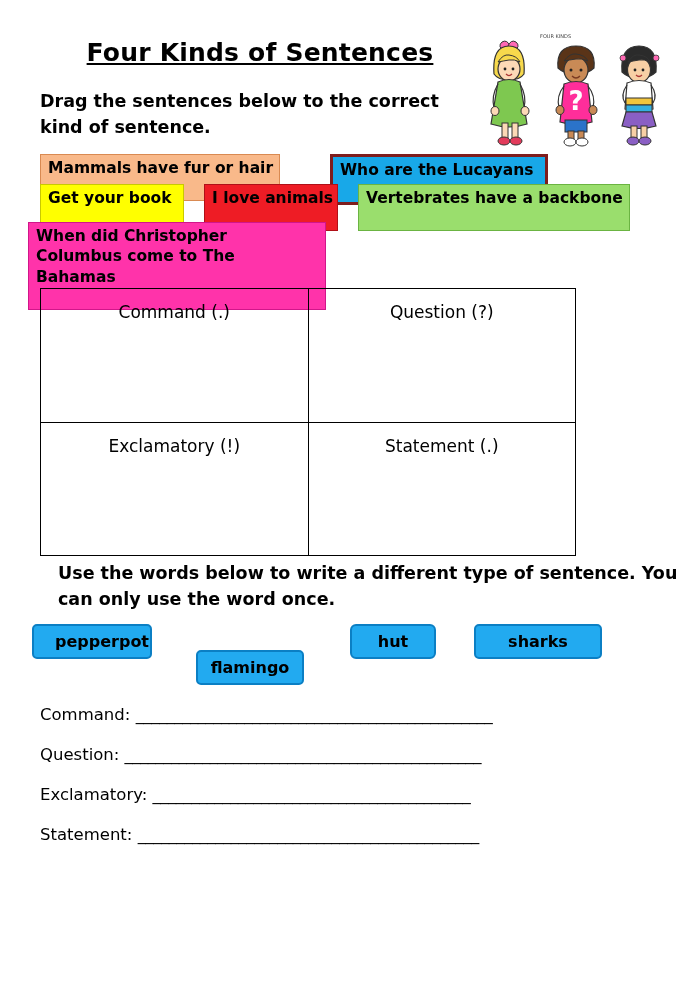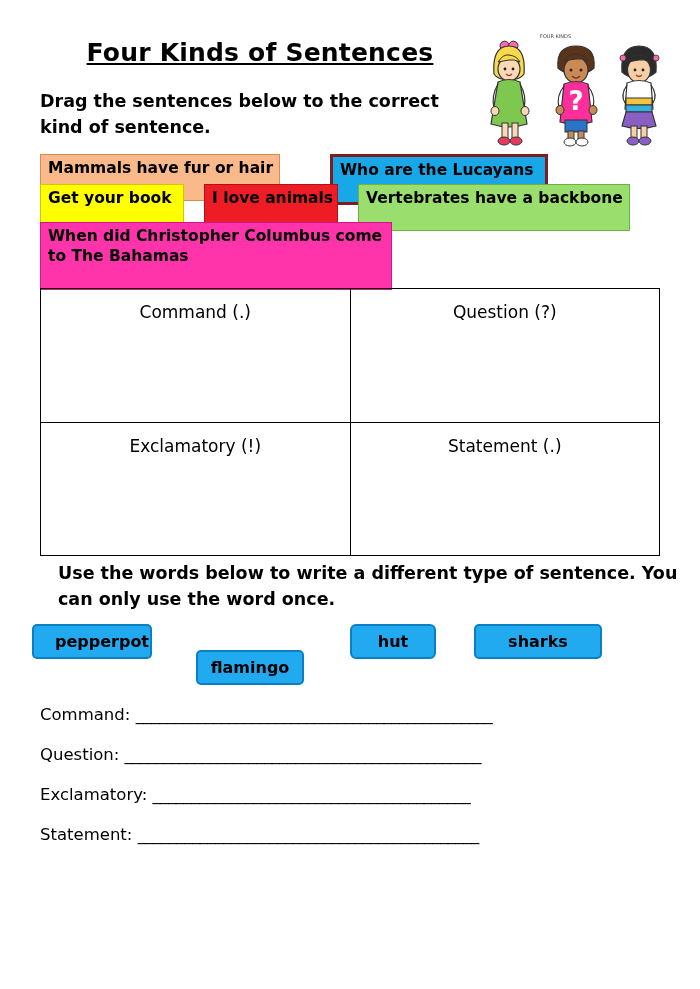--- a/index.html
+++ b/index.html
@@ -65,21 +65,21 @@
     box-sizing: border-box;
     white-space: nowrap;
   }
   .chip.wrap { white-space: normal; }
 
   
   .sort-table {
     position: absolute;
     left: 40px;
     top: 288px;
-    width: 620px;
+    width: 536px;
     height: 268px;
     border-collapse: collapse;
     table-layout: fixed;
   }
   .sort-table td {
     border: 1px solid #000000;
     vertical-align: top;
     text-align: center;
     font-size: 17px;
     padding-top: 13px;
@@ -218,21 +218,21 @@
   <div class="chip" style="left:40px; top:154px; width:240px; background:#f9b98a; border:1px solid #d98a52;">Mammals have fur or hair</div>
 
   <div class="chip" style="left:330px; top:154px; width:218px; background:#18a8e8; border:3px solid #7f1d1d;">Who are the Lucayans</div>
 
   <div class="chip" style="left:40px; top:184px; width:144px; background:#ffff00; border:1px solid #c9c900;">Get your book</div>
 
   <div class="chip" style="left:204px; top:184px; width:134px; background:#ee1c25; border:1px solid #b01018;">I love animals</div>
 
   <div class="chip" style="left:358px; top:184px; width:272px; background:#9ade6d; border:1px solid #6bb442;">Vertebrates have a backbone</div>
 
-  <div class="chip wrap" style="left:40px; top:222px; width:352px; background:#ff33aa; border:1px solid #d1168a;">When did Christopher Columbus come to The Bahamas</div>
+  <div class="chip wrap" style="left:28px; top:222px; width:298px; background:#ff33aa; border:1px solid #d1168a;">When did Christopher Columbus come to The Bahamas</div>
 
   <table class="sort-table">
     <tbody>
         <tr>
       <td>Command (.)</td>
       <td>Question (?)</td>
     </tr>
     <tr>
       <td>Exclamatory (!)</td>
       <td>Statement (.)</td>

